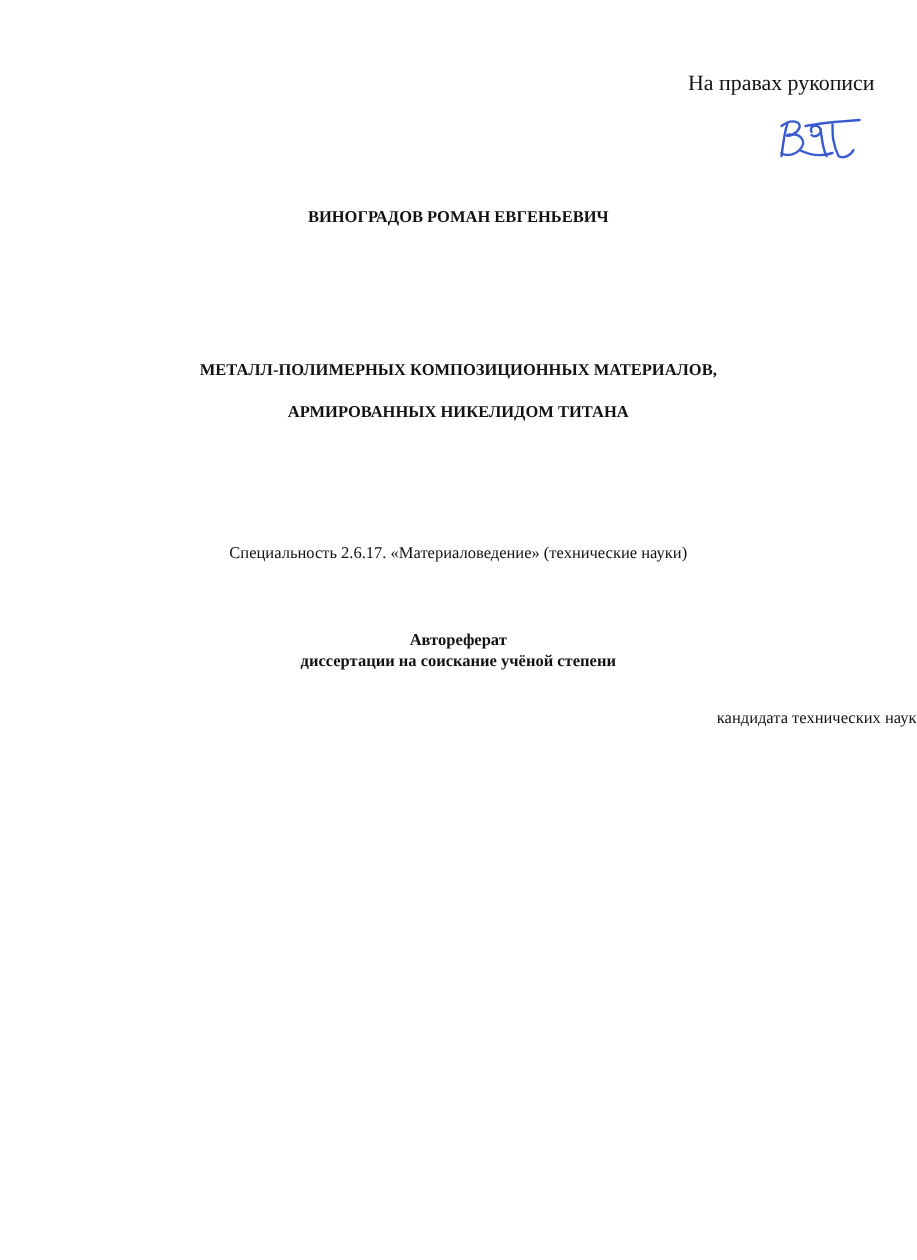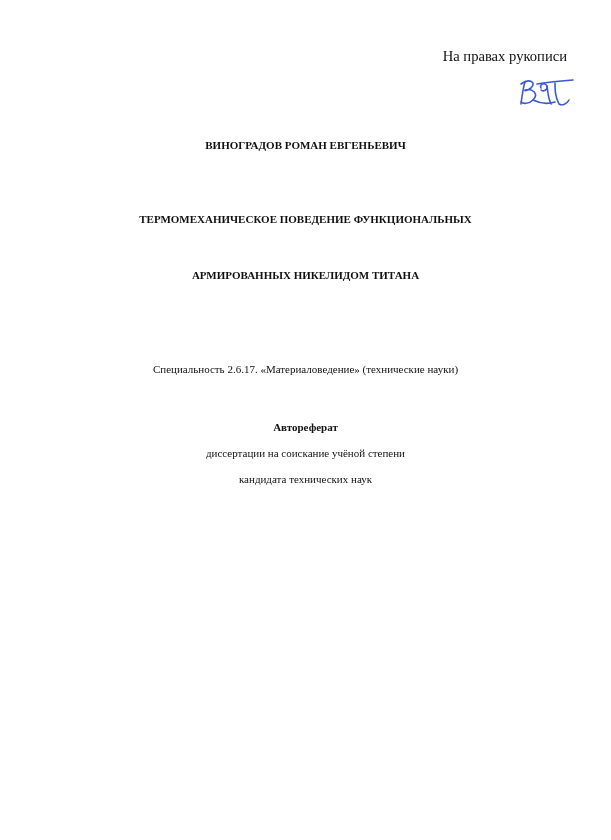--- a/index.html
+++ b/index.html
@@ -26,21 +26,21 @@
       position: absolute;
       left: 0;
       width: 611px;
       text-align: center;
       font-size: 11px;
       line-height: 18px;
       white-space: nowrap;
     }
     .right {
       position: absolute;
-      right: 44px;
+      right: 28px;
       top: 47px;
       font-size: 14.6px;
       line-height: 18px;
       white-space: nowrap;
     }
     .bold {
       font-weight: bold;
     }
     .signature {
       position: absolute;
@@ -68,23 +68,23 @@
 
       <path d="M22 10 C 32 8, 44 7, 58 6"></path>
 
       <path d="M40 9 C 40 16, 40 22, 44 30 C 47 32, 52 30, 54 26"></path>
       <path d="M18 26 C 26 30, 34 30, 40 28"></path>
     </g>
   </svg>
 
   <div class="line bold" style="top:136px;">ВИНОГРАДОВ РОМАН ЕВГЕНЬЕВИЧ</div>
 
-  <div class="line bold" style="top:210px;">ТЕРМОМЕХАНИЧЕСКОЕ ПОВЕДЕНИЕ ФУНКЦИОНАЛЬНЫХ</div>
+  <div class="line bold" style="top:238px;">МЕТАЛЛ-ПОЛИМЕРНЫХ КОМПОЗИЦИОННЫХ МАТЕРИАЛОВ,</div>
   <div class="line bold" style="top:266px;">АРМИРОВАННЫХ НИКЕЛИДОМ ТИТАНА</div>
 
   <div class="line" style="top:360px;">Специальность 2.6.17. «Материаловедение» (технические науки)</div>
 
   <div class="line" style="top:418px;font-weight:bold;">Автореферат</div>
-  <div class="line" style="top:444px;">диссертации на соискание учёной степени</div>
-  <div class="line" style="top:470px;">кандидата технических наук</div>
+  <div class="line" style="top:432px;font-weight:bold;">диссертации на соискание учёной степени</div>
+  <div class="line" style="top:470px;text-align:right;">кандидата технических наук</div>
 
 
 </div>
 
 </body></html>

